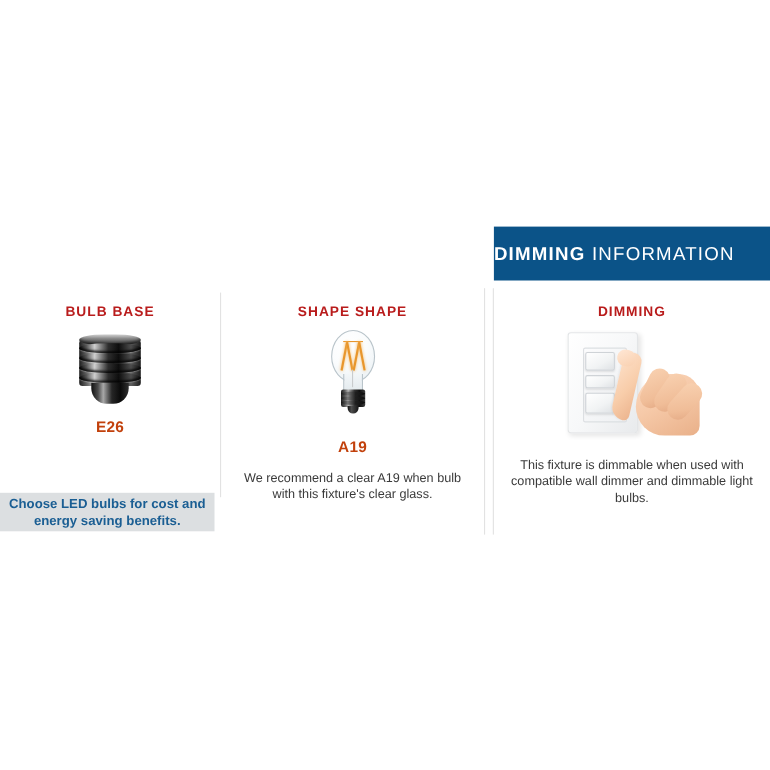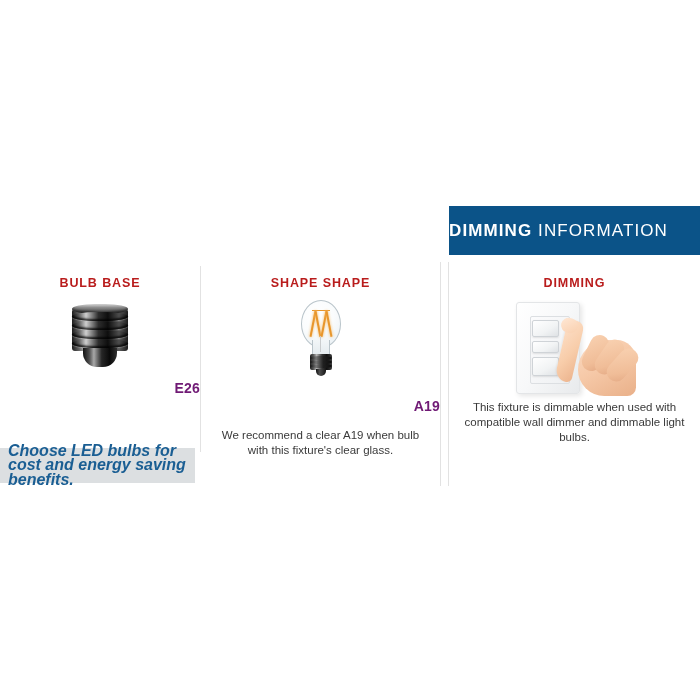--- a/index.html
+++ b/index.html
@@ -36,37 +36,37 @@
   .col-base{left:0px;width:200px;}
   .col-shape{left:201px;width:239px;}
   .col-dim{left:449px;width:251px;}
 
   .sect-title{
     font-size:12.5px;font-weight:700;letter-spacing:0.9px;
     color:#b91c1c;margin:0;padding-top:10px;
   }
 
   .code-label{
-    font-size:14px;font-weight:700;color:#701a75;letter-spacing:0.2px;text-align:right;
+    font-size:14px;font-weight:700;color:#c2410c;letter-spacing:0.2px;
   }
   .desc{
     font-size:11.5px;line-height:15px;color:#3a3a3a;
     margin:0 auto;padding:0 14px;font-weight:400;
   }
 
   
   .led-tip{
     position:absolute;left:0;top:448px;width:195px;height:35px;
     background:#dcdfe1;
     display:flex;align-items:center;justify-content:center;
     box-sizing:border-box;
   }
   .led-tip-txt{
-    font-size:16px;line-height:14.5px;font-weight:700;
-    color:#1a5e93;text-align:left;padding:0 8px;font-style:italic;
+    font-size:12px;line-height:14.5px;font-weight:700;
+    color:#1a5e93;text-align:center;padding:0 8px;
   }
 
   
   .e26-wrap{width:64px;height:64px;position:relative;margin:14px auto 0;}
   .e26-collar{
     position:absolute;left:4px;top:0;width:56px;height:10px;border-radius:50%/60%;
     background:linear-gradient(180deg,#d9d9d9 0%,#8d8d8d 35%,#3a3a3a 100%);
     box-shadow:inset 0 -2px 3px rgba(0,0,0,.6);
   }
   .e26-body{
@@ -236,20 +236,20 @@
       <div class="hand">
         <div class="palm"></div>
         <div class="knuckle k1"></div>
         <div class="knuckle k2"></div>
         <div class="knuckle k3"></div>
         <div class="finger"></div>
         <div class="fingertip"></div>
       </div>
     </div>
 
-    <div class="desc" style="">This fixture is dimmable when used with compatible wall dimmer and dimmable light bulbs.</div>
+    <div class="desc" style="margin-top:16px">This fixture is dimmable when used with compatible wall dimmer and dimmable light bulbs.</div>
   </div>
 
   <div class="led-tip">
     <div class="led-tip-txt">Choose LED bulbs for cost and energy saving benefits.</div>
   </div>
 
 </div>
 
 </body></html>

